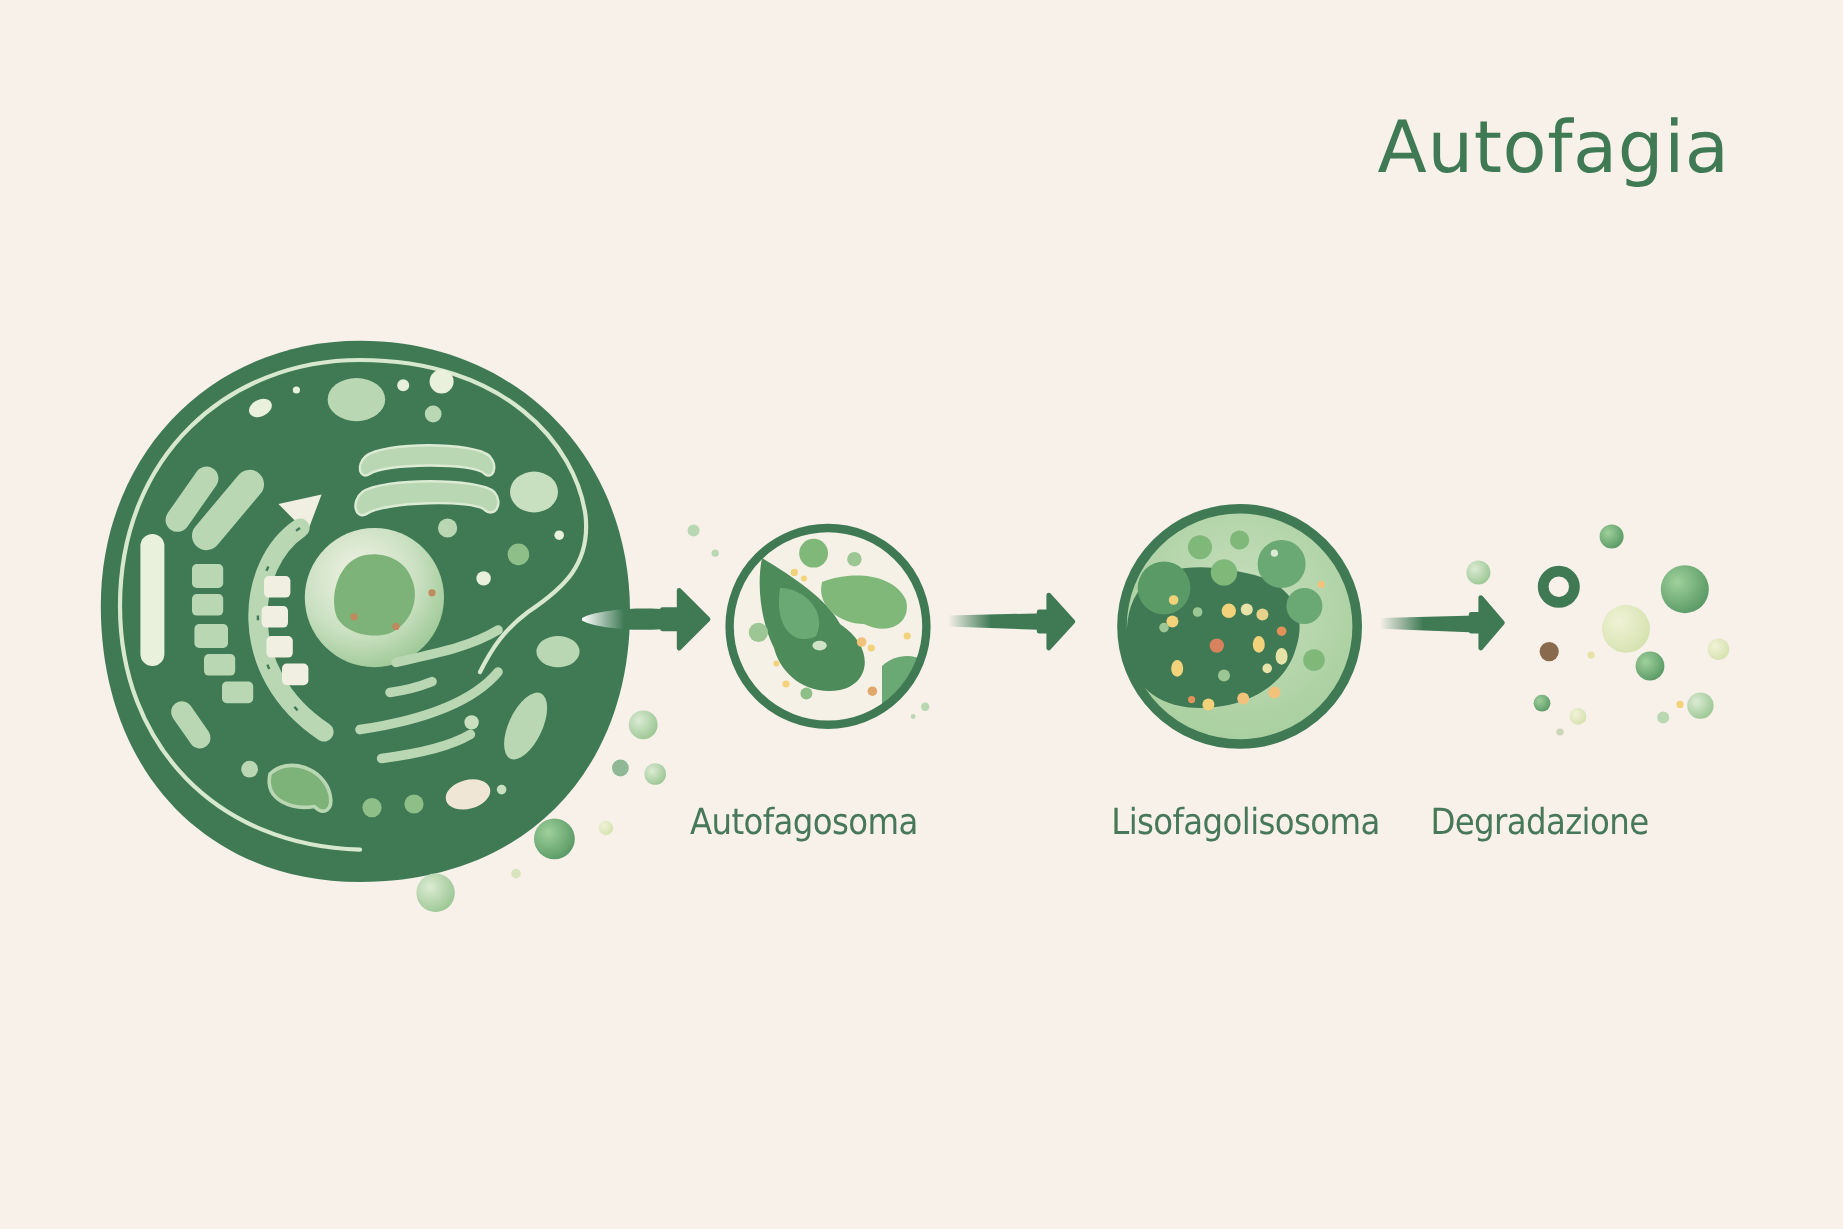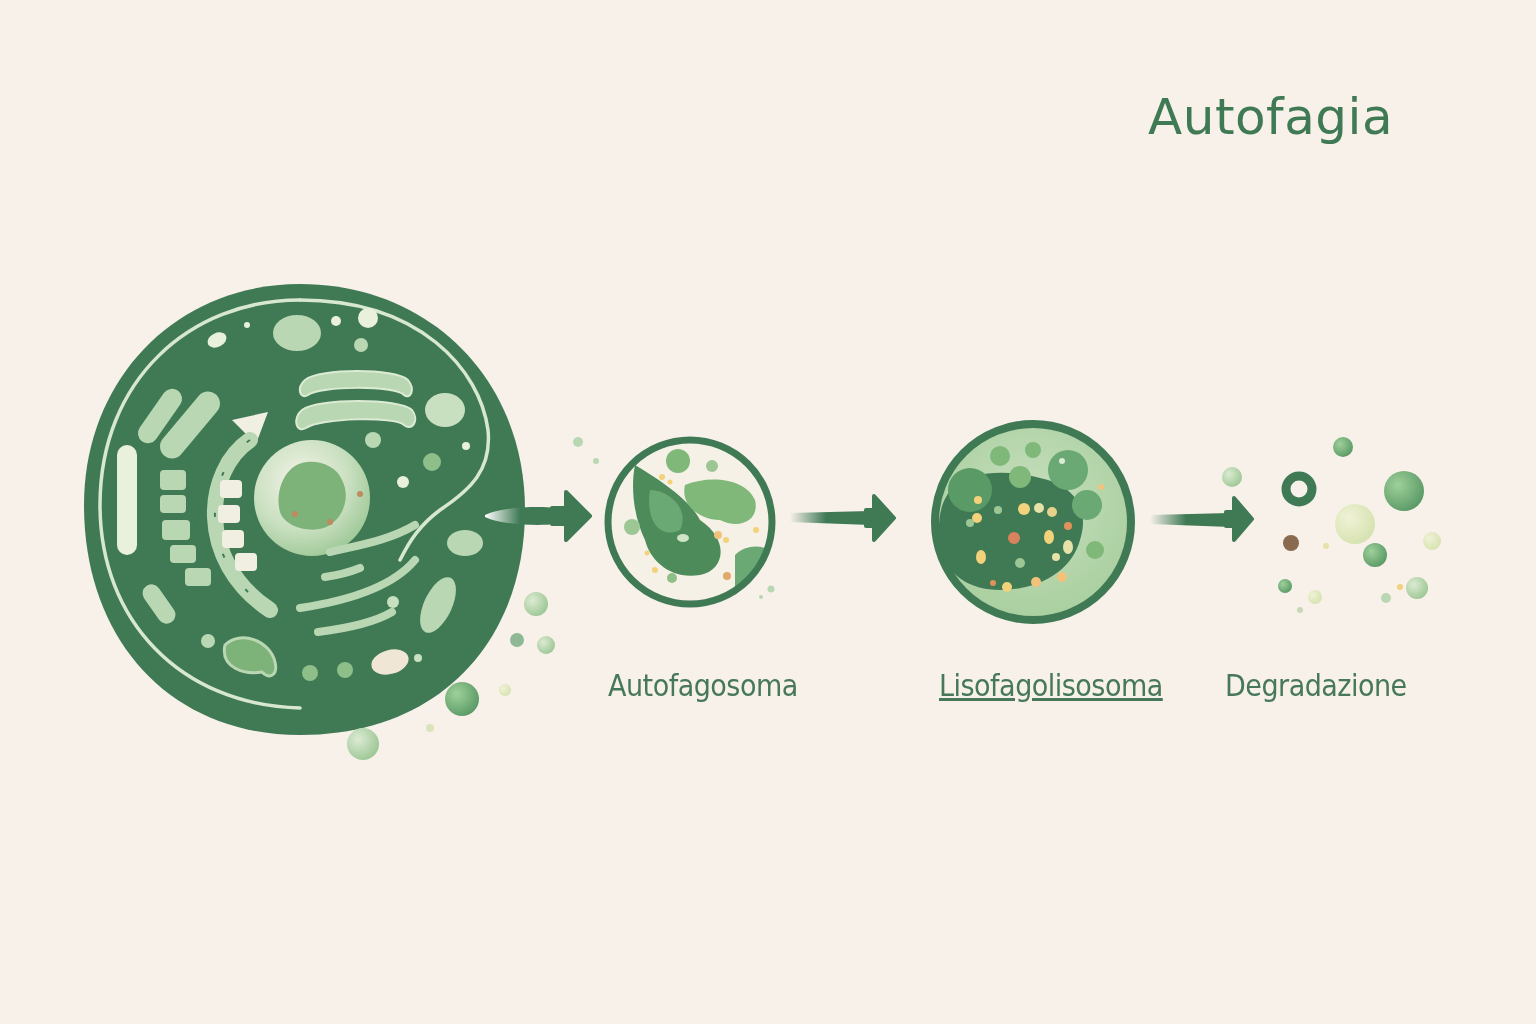--- a/index.html
+++ b/index.html
@@ -1,23 +1,23 @@
 <!DOCTYPE html>
 <html><head>
 <meta charset="utf-8">
 <style>
   html, body { margin:0; padding:0; }
   body { width:1536px; height:1024px; background:#f7f1ea; position:relative; overflow:hidden;
          font-family:"Liberation Sans", "DejaVu Sans", sans-serif; }
-  .title { position:absolute; left:1148px; top:88px; font-size:50px; font-weight:500; color:#3f7a55;
+  .title { position:absolute; left:1148px; top:88px; font-size:60px; font-weight:500; color:#3f7a55;
            letter-spacing:0.5px; font-family:"DejaVu Sans", sans-serif; }
   .label { position:absolute; top:668px; font-size:30px; color:#47785a; font-family:"DejaVu Sans", sans-serif;
-           font-stretch:condensed; letter-spacing:-0.5px;margin-left:33px; }
+           font-stretch:condensed; letter-spacing:-0.5px; }
   #lbl1 { left:575px; }
-  #lbl2 { left:906px;text-decoration:underline; }
+  #lbl2 { left:926px; }
   #lbl3 { left:1192px; }
   svg.stage { position:absolute; left:0; top:0; }
 </style>
 </head>
 <body>
 
 <div class="title">Autofagia</div>
 
 <svg class="stage" width="1536" height="1024" viewBox="0 0 1536 1024">
   <defs>

